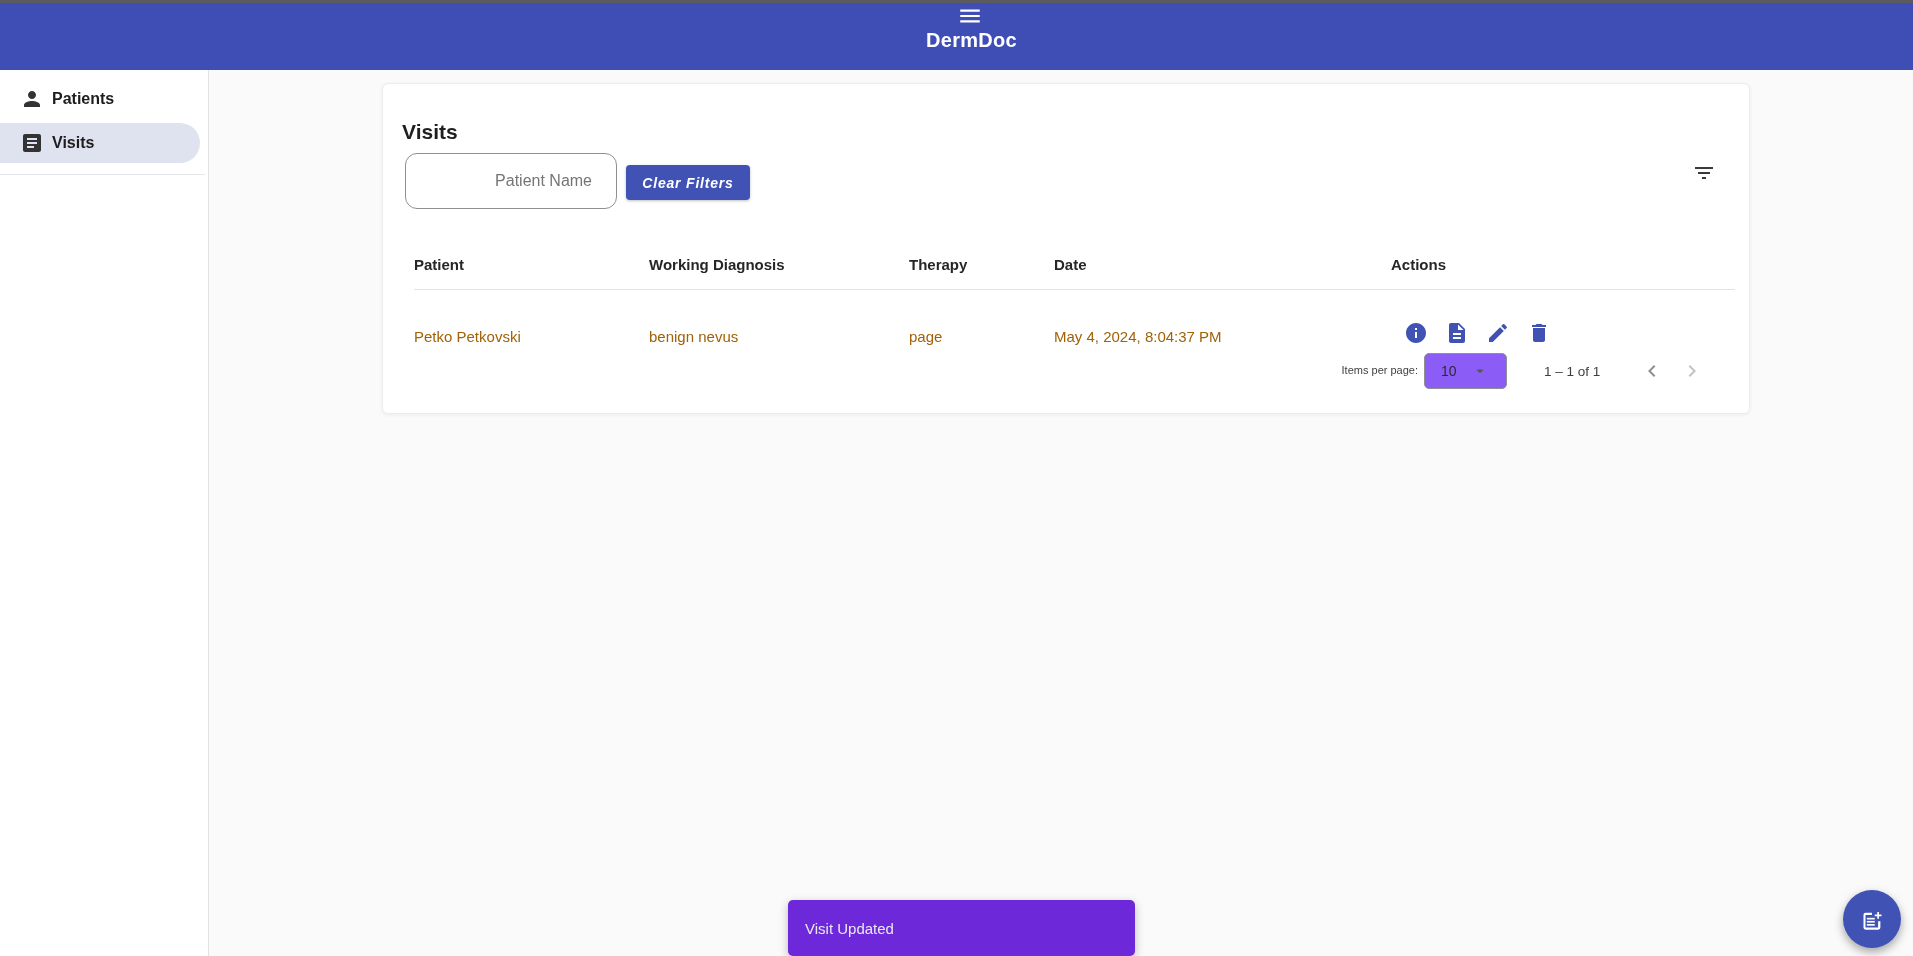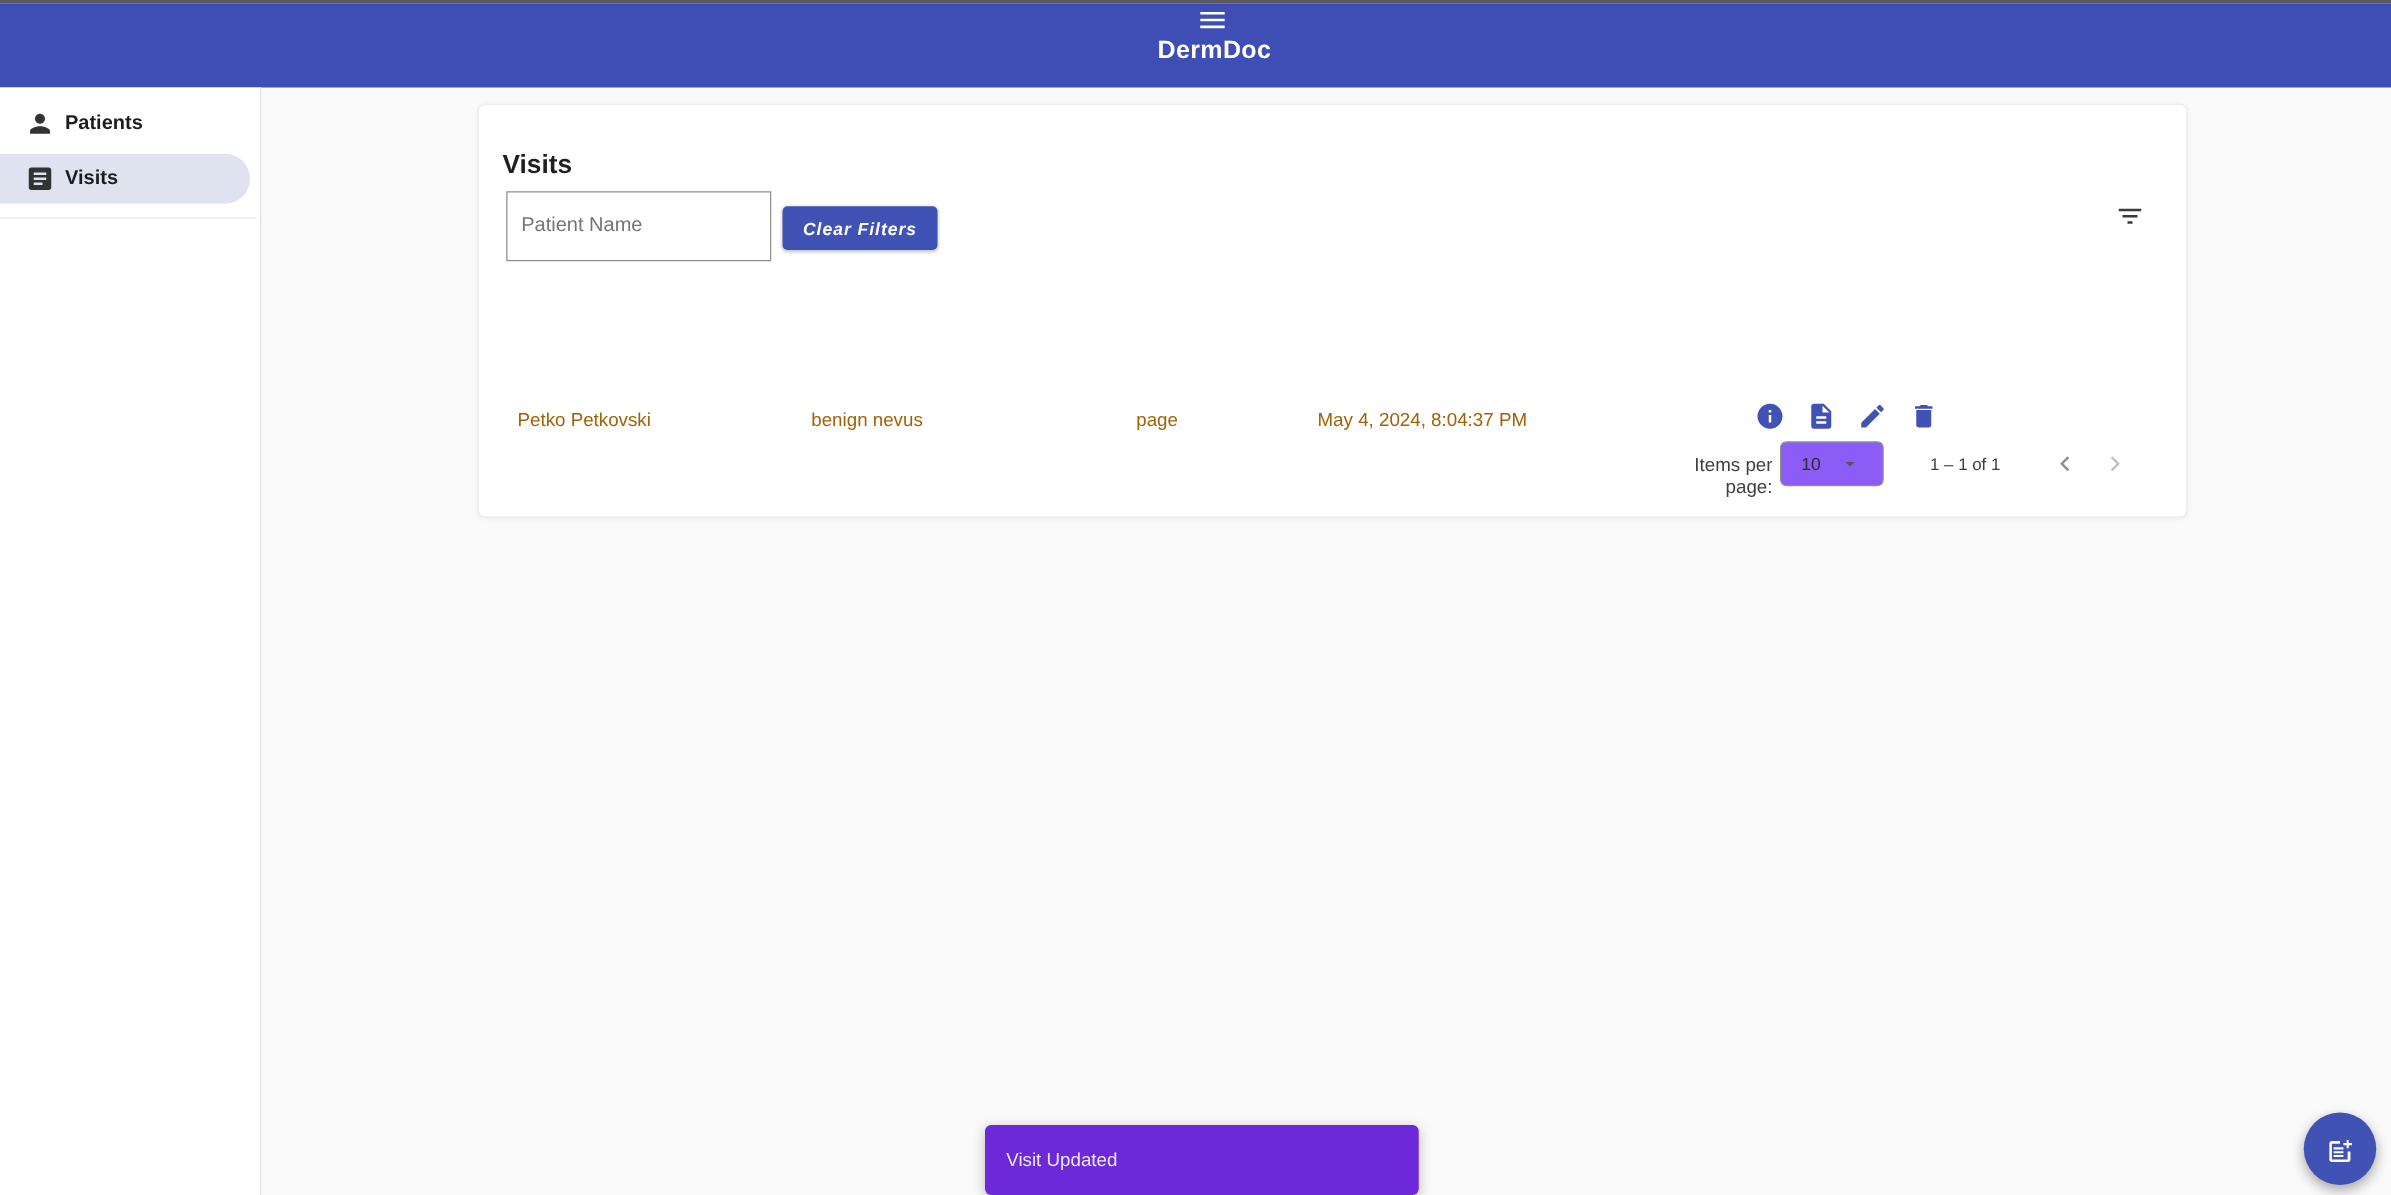--- a/index.html
+++ b/index.html
@@ -37,22 +37,22 @@
 
   
   .card{
     position:absolute;left:382px;top:83px;width:1368px;height:331px;
     background:#fff;border:1px solid #ececec;border-radius:6px;
     box-shadow:0 1px 4px rgba(0,0,0,.06);box-sizing:border-box;
   }
   .card-title{position:absolute;left:19px;top:22px;font-size:21px;font-weight:bold;color:#1f1f1f;}
   .filter-input{
     position:absolute;left:22px;top:69px;width:212px;height:56px;box-sizing:border-box;
-    border:1px solid #8f8f8f;border-radius:0;padding:0 11px;font-size:16px;color:#222;
-    font-family:"Liberation Sans",sans-serif;outline:none;background:#fff;
+    border:1px solid #8f8f8f;border-radius:12px;padding:0 24px;font-size:16px;color:#222;
+    font-family:"Liberation Sans",sans-serif;outline:none;background:#fff;text-align:right;
   }
   .filter-input::placeholder{color:#757575;opacity:1;}
   .clear-btn{
     position:absolute;left:243px;top:81px;width:124px;height:35px;
     background:#4052b4;color:#fff;border:none;border-radius:4px;
     font-size:14px;font-weight:bold;letter-spacing:.8px;cursor:pointer;
     font-family:"Liberation Sans",sans-serif;box-shadow:0 1px 3px rgba(0,0,0,.25);font-style:italic;
   }
   .filter-icon-btn{position:absolute;left:1303px;top:71px;width:36px;height:36px;border:none;background:none;padding:6px;cursor:pointer;}
 
@@ -68,21 +68,21 @@
   }
   .cell-patient{width:235px;}
   .cell-wd{width:260px;}
   .cell-therapy{width:145px;}
   .cell-date{width:337px;}
   .cell-actions{flex:1;}
   .actions-strip{display:flex;gap:17px;padding-left:13px;align-items:center;}
   .icon-btn{width:24px;height:24px;border:none;background:none;padding:0;cursor:pointer;}
 
   
-  .pg-label{position:absolute;left:945px;top:280px;width:90px;font-size:15px;color:#3f3f3f;text-align:right;}
+  .pg-label{position:absolute;left:945px;top:280px;width:90px;font-size:11px;color:#3f3f3f;text-align:right;}
   .pg-select{
     position:absolute;left:1041px;top:269px;width:83px;height:36px;box-sizing:border-box;
     border:1px solid #909090;border-radius:5px;background:#8b5cf6;cursor:pointer;
     display:flex;align-items:center;padding-left:16px;font-size:14px;color:#2c2c2c;
   }
   .pg-caret{margin-left:14px;}
   .pg-range{position:absolute;left:1161px;top:280px;font-size:13.5px;color:#3f3f3f;}
   .pg-prev{position:absolute;left:1257px;top:275px;}
   .pg-next{position:absolute;left:1297px;top:275px;}
 
@@ -146,20 +146,27 @@
   <button class="clear-btn">Clear Filters</button>
 
   <button class="filter-icon-btn">
     <span>
       <svg width="24" height="24" viewBox="0 0 24 24" fill="#3a3a3a">
           <path d="M10 18h4v-2h-4v2zM3 6v2h18V6H3zm3 7h12v-2H6v2z"></path>
         </svg>
     </span>
   </button>
 
+  <div class="thead">
+    <div class="cell-patient">Patient</div>
+    <div class="cell-wd">Working Diagnosis</div>
+    <div class="cell-therapy">Therapy</div>
+    <div class="cell-date">Date</div>
+    <div class="cell-actions">Actions</div>
+  </div>
 
   <div class="trow">
     <div class="cell-patient">Petko Petkovski</div>
     <div class="cell-wd">benign nevus</div>
     <div class="cell-therapy">page</div>
     <div class="cell-date">May 4, 2024, 8:04:37 PM</div>
     <div class="cell-actions">
       <div class="actions-strip">
         <button class="icon-btn">
           <span>

